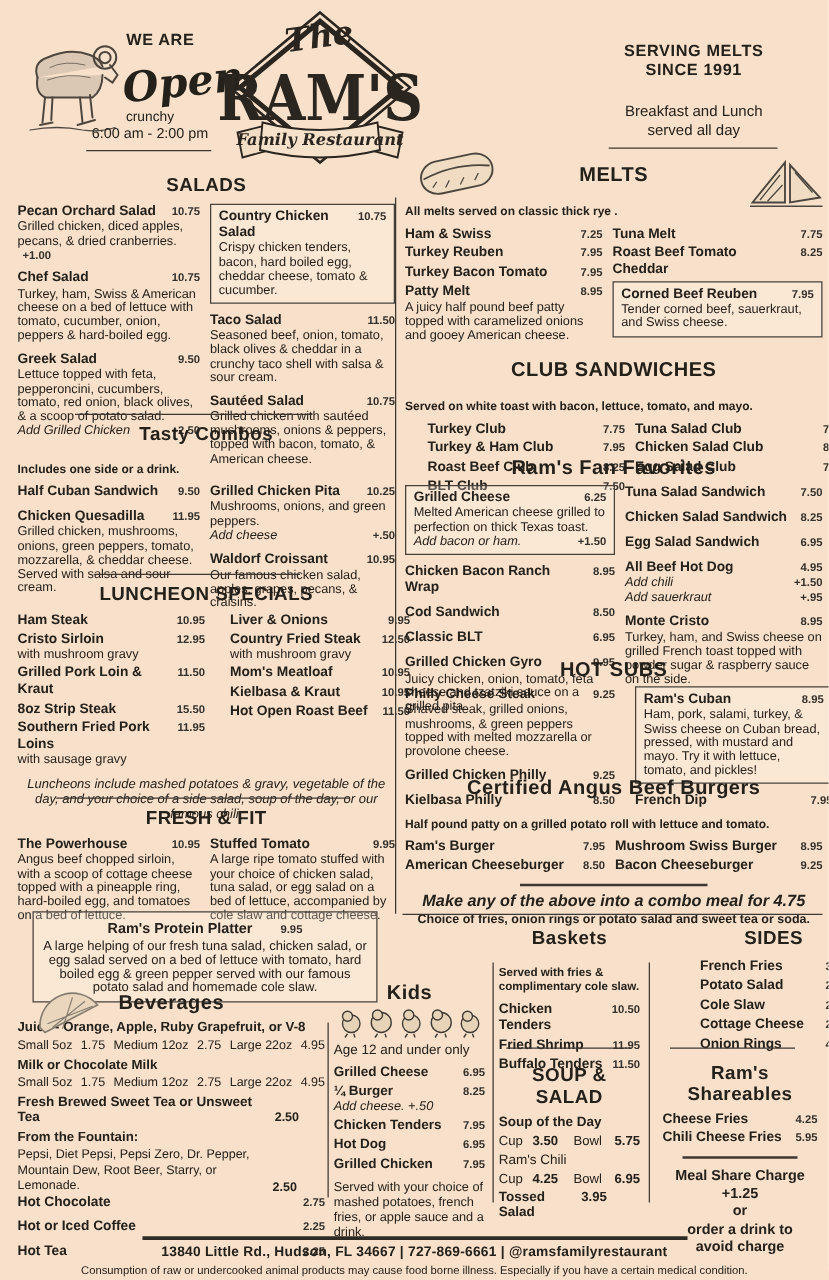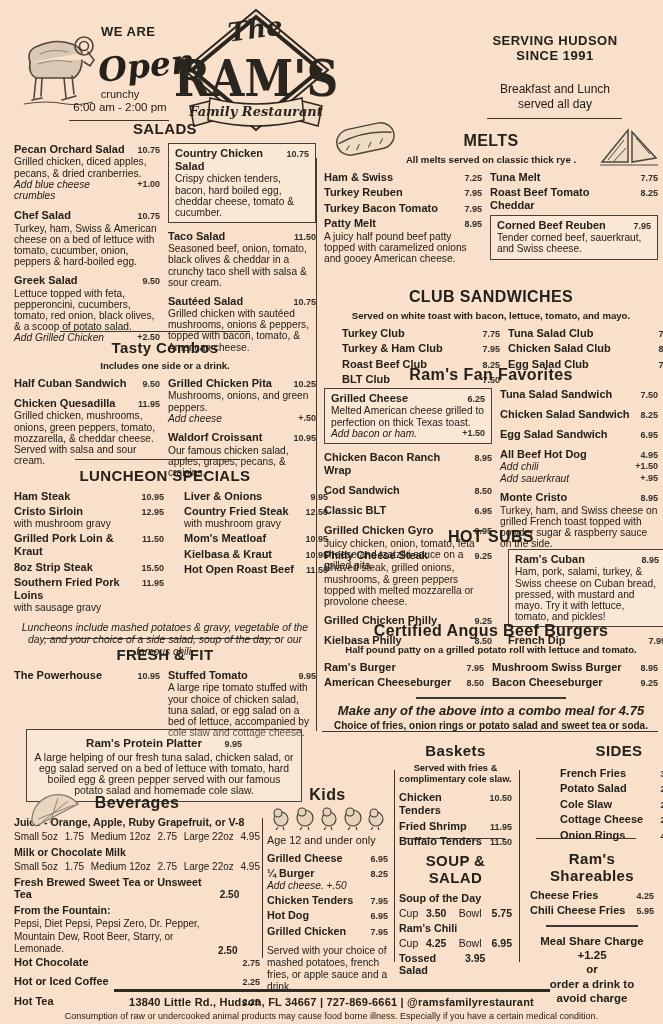--- a/index.html
+++ b/index.html
@@ -6,21 +6,21 @@
   .page{
     position:relative;width:663px;height:1024px;overflow:hidden;
     background:#f8e0ca;color:#24201a;
     font-family:"Liberation Sans",sans-serif;
     -webkit-font-smoothing:antialiased;
   }
   .abs{position:absolute;}
   .section{position:absolute;}
   .sec-title{font-weight:bold;text-align:center;font-size:15px;letter-spacing:.4px;}
   .sec-title.big{font-size:16px;}
-  .sec-sub{text-align:center;font-size:9.6px;font-weight:bold;margin-top:4px;}
+  .sec-sub{text-align:left;font-size:9.6px;font-weight:bold;margin-top:14px;}
   .cols{display:grid;gap:0 8px;margin-top:6px;}
   .mi{margin-bottom:7px;}
   .tight .mi{margin-bottom:2.5px;}
   .mi-row{display:flex;justify-content:space-between;align-items:baseline;}
   .mi-name{font-weight:bold;font-size:11px;line-height:1.18;}
   .mi-price{font-size:9px;font-weight:bold;padding-left:4px;white-space:nowrap;color:#33302b;}
   .mi-desc{font-size:10.2px;line-height:1.09;margin-top:.5px;}
   .mi-sub{font-size:10.2px;line-height:1.12;}
   .mi-addon{display:flex;justify-content:space-between;font-size:10.2px;line-height:1.15;}
   .mi-addon .lbl{font-style:italic;}
@@ -74,38 +74,37 @@
     <text x="80" y="34" text-anchor="middle" font-family="DejaVu Serif, serif" font-style="italic" font-weight="bold" font-size="26" fill="#2a251f" transform="rotate(-8 80 30)">The</text>
     <text x="80" y="88" text-anchor="middle" font-family="DejaVu Serif, serif" font-weight="bold" font-size="44" fill="#2a251f" transform="scale(1,1.15) translate(0,-8)">RAM'S</text>
     <g>
       <path d="M14,102 L38,96 L40,116 L18,122 Z" fill="#f3dcc4" stroke="#2a251f" stroke-width="1.5"></path>
       <path d="M146,102 L122,96 L120,116 L142,122 Z" fill="#f3dcc4" stroke="#2a251f" stroke-width="1.5"></path>
       <path d="M34,94 Q80,106 126,94 L128,116 Q80,128 32,116 Z" fill="#f6e2cb" stroke="#2a251f" stroke-width="1.5"></path>
       <text x="80" y="112" text-anchor="middle" font-family="DejaVu Serif, serif" font-style="italic" font-weight="bold" font-size="13" fill="#2a251f">Family Restaurant</text>
     </g>
   </svg>
 
-  <div class="abs hdr-sm" style="left:480px;top:33px;width:150px;text-align:center;">SERVING HUDSON</div>
+  <div class="abs hdr-sm" style="left:480px;top:33px;width:150px;text-align:center;">SERVING MELTS</div>
   <div class="abs hdr-sm" style="left:480px;top:48px;width:150px;text-align:center;">SINCE 1991</div>
   <div class="abs" style="left:480px;top:82px;width:150px;text-align:center;font-size:12px;">Breakfast and Lunch</div>
   <div class="abs" style="left:480px;top:97px;width:150px;text-align:center;font-size:12px;">served all day</div>
   <div class="hline" style="left:487px;top:118px;width:135px;"></div>
 
-  <div class="section" style="left:14px;top:120px;width:302px;">
+  <div class="section" style="left:14px;top:140px;width:302px;">
     <div class="sec-title">SALADS</div>
     <div class="cols" style="grid-template-columns:146px 148px;">
       <div>
           <div class="mi">
             <div class="mi-row">
               <span class="mi-name">Pecan Orchard Salad</span>
               <span class="mi-price">10.75</span>
             </div>
             <div class="mi-desc">Grilled chicken, diced apples, pecans, &amp; dried cranberries.</div>
             <div class="mi-addon">
-              <span class="lbl">Add blue cheese crumbles</span>
               <span class="mi-price">+1.00</span>
             </div>
           </div>
           <div class="mi">
             <div class="mi-row">
               <span class="mi-name">Chef Salad</span>
               <span class="mi-price">10.75</span>
             </div>
             <div class="mi-desc">Turkey, ham, Swiss &amp; American cheese on a bed of lettuce with tomato, cucumber, onion, peppers &amp; hard-boiled egg.</div>
           </div>
@@ -268,20 +267,21 @@
 
   <div class="section" style="left:14px;top:646px;width:302px;">
     <div class="sec-title">FRESH &amp; FIT</div>
     <div class="cols" style="grid-template-columns:146px 148px;">
       <div>
           <div class="mi">
             <div class="mi-row">
               <span class="mi-name">The Powerhouse</span>
               <span class="mi-price">10.95</span>
             </div>
+            <div class="mi-desc">Angus beef chopped sirloin, with a scoop of cottage cheese topped with a pineapple ring, hard-boiled egg, and tomatoes on a bed of lettuce.</div>
           </div>
         </div>
       <div>
           <div class="mi">
             <div class="mi-row">
               <span class="mi-name">Stuffed Tomato</span>
               <span class="mi-price">9.95</span>
             </div>
             <div class="mi-desc">A large ripe tomato stuffed with your choice of chicken salad, tuna salad, or egg salad on a bed of lettuce, accompanied by cole slaw and cottage cheese.</div>
           </div>
@@ -750,21 +750,21 @@
   <div class="section" style="left:399px;top:852px;width:113px;">
     <div class="sec-title">SOUP &amp; SALAD</div>
     <div style="margin-top:6px;">
       <div style="font-weight:bold;font-size:10.8px;">Soup of the Day</div>
       <div class="soup-row">
         <span style="width:28px;">Cup</span>
         <span style="width:34px;font-weight:bold;">3.50</span>
         <span style="width:34px;">Bowl</span>
         <span style="font-weight:bold;">5.75</span>
       </div>
-      <div style="font-weight:bold;font-size:10.8px;">Ram's Chili</div>
+      <div style="font-weight:normal;font-size:10.8px;">Ram's Chili</div>
       <div class="soup-row">
         <span style="width:28px;">Cup</span>
         <span style="width:34px;font-weight:bold;">4.25</span>
         <span style="width:34px;">Bowl</span>
         <span style="font-weight:bold;">6.95</span>
       </div>
       <div class="soup-row">
         <span style="font-weight:bold;font-size:10.8px;width:66px;">Tossed Salad</span>
         <span style="font-weight:bold;">3.95</span>
       </div>

